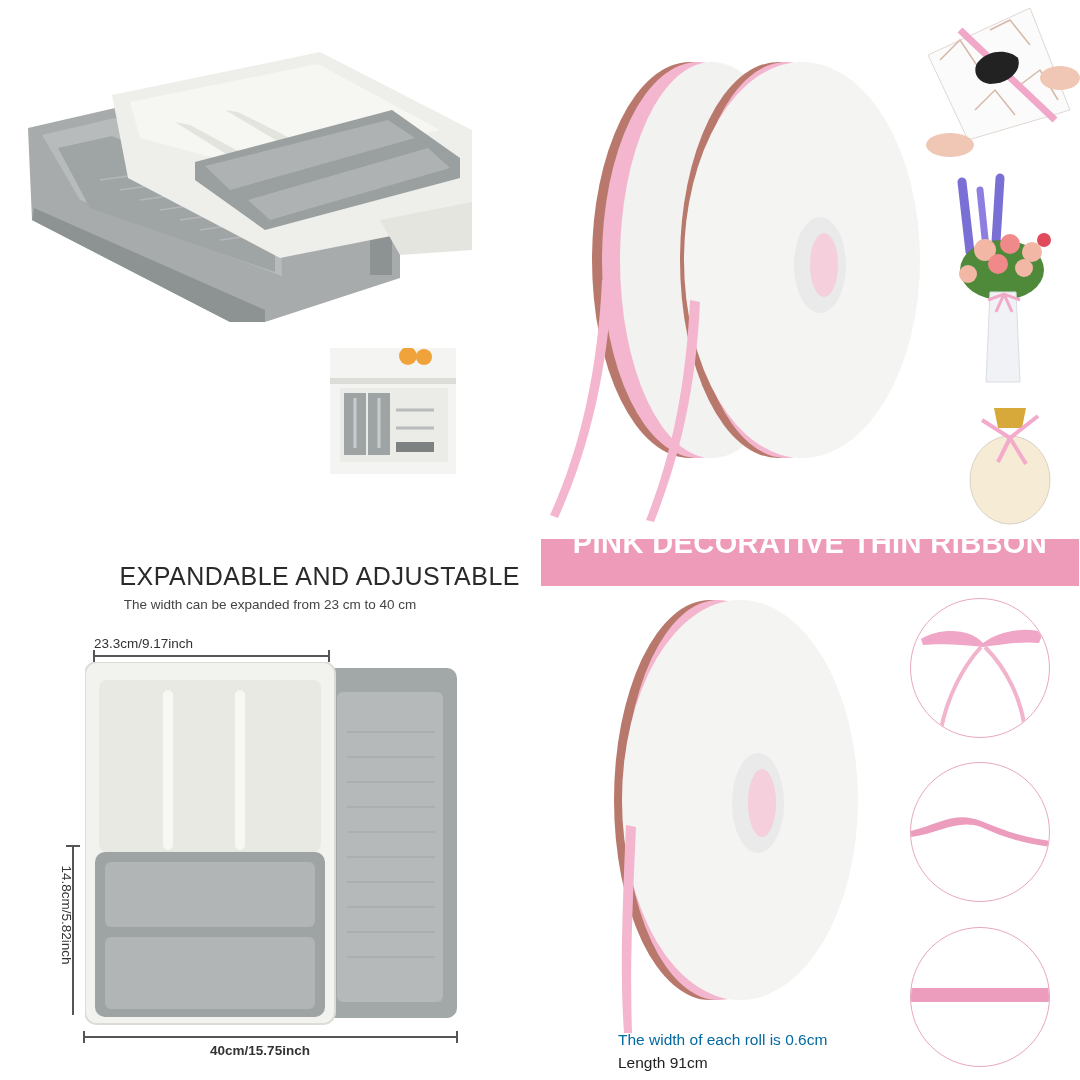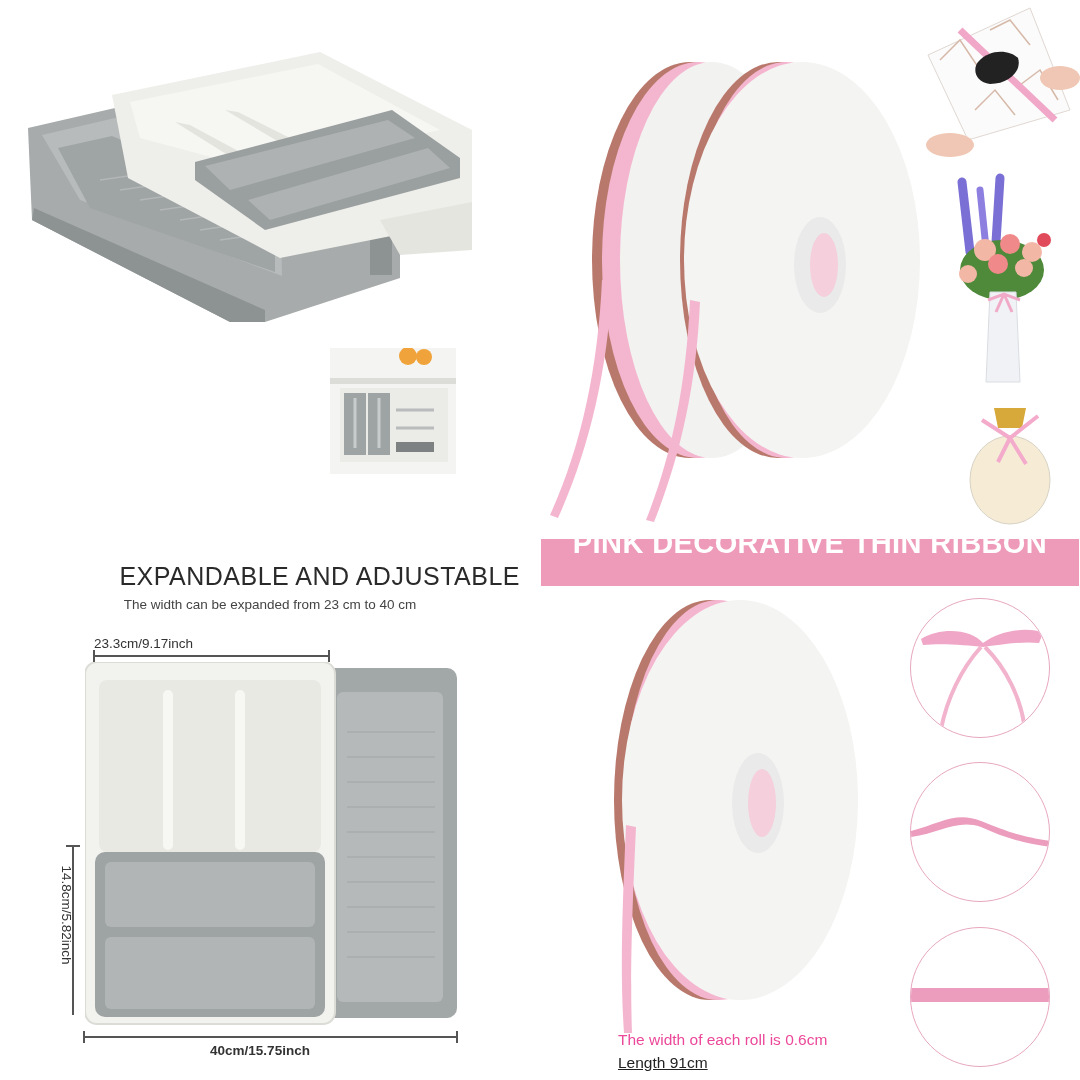--- a/index.html
+++ b/index.html
@@ -33,22 +33,22 @@
   #dim-bottom-capR { left: 456px; top: 1031px; width: 2px; height: 12px; background: #555; }
   #dim-bottom-label { left: 73px; top: 1043px; width: 374px; text-align: center; font-weight: bold; }
 
   #tray-bottom { left: 85px; top: 662px; width: 375px; height: 365px; }
 
   
   #spools-top { left: 540px; top: 50px; width: 380px; height: 480px; }
   #banner { left: 541px; top: 539px; width: 538px; height: 47px; background: #ee9bb9; }
   #banner-text { left: 541px; top: 520px; width: 538px; height: 47px; line-height: 47px; text-align: center; color: #ffffff; font-weight: bold; font-size: 29px; letter-spacing: 0.4px; }
   #spool-bottom { left: 600px; top: 595px; width: 270px; height: 440px; }
-  #spec-width { left: 618px; top: 1031px; font-size: 15.5px; color: #ec4899; }
-  #spec-length { left: 618px; top: 1054px; font-size: 15.5px; color: #222; text-decoration: underline; }
+  #spec-width { left: 618px; top: 1031px; font-size: 15.5px; color: #0369a1; }
+  #spec-length { left: 618px; top: 1054px; font-size: 15.5px; color: #222; }
 
   
   .circle { width: 140px; height: 140px; border-radius: 50%; border: 1.5px solid #e7a7bf; overflow: hidden; background: #fff; }
   #circle-bow { left: 910px; top: 598px; }
   #circle-wave { left: 910px; top: 762px; }
   #circle-flat { left: 910px; top: 927px; }
 
   
   #thumb-gift { left: 920px; top: 0px; width: 160px; height: 160px; }
   #thumb-flowers { left: 940px; top: 172px; width: 130px; height: 220px; }

